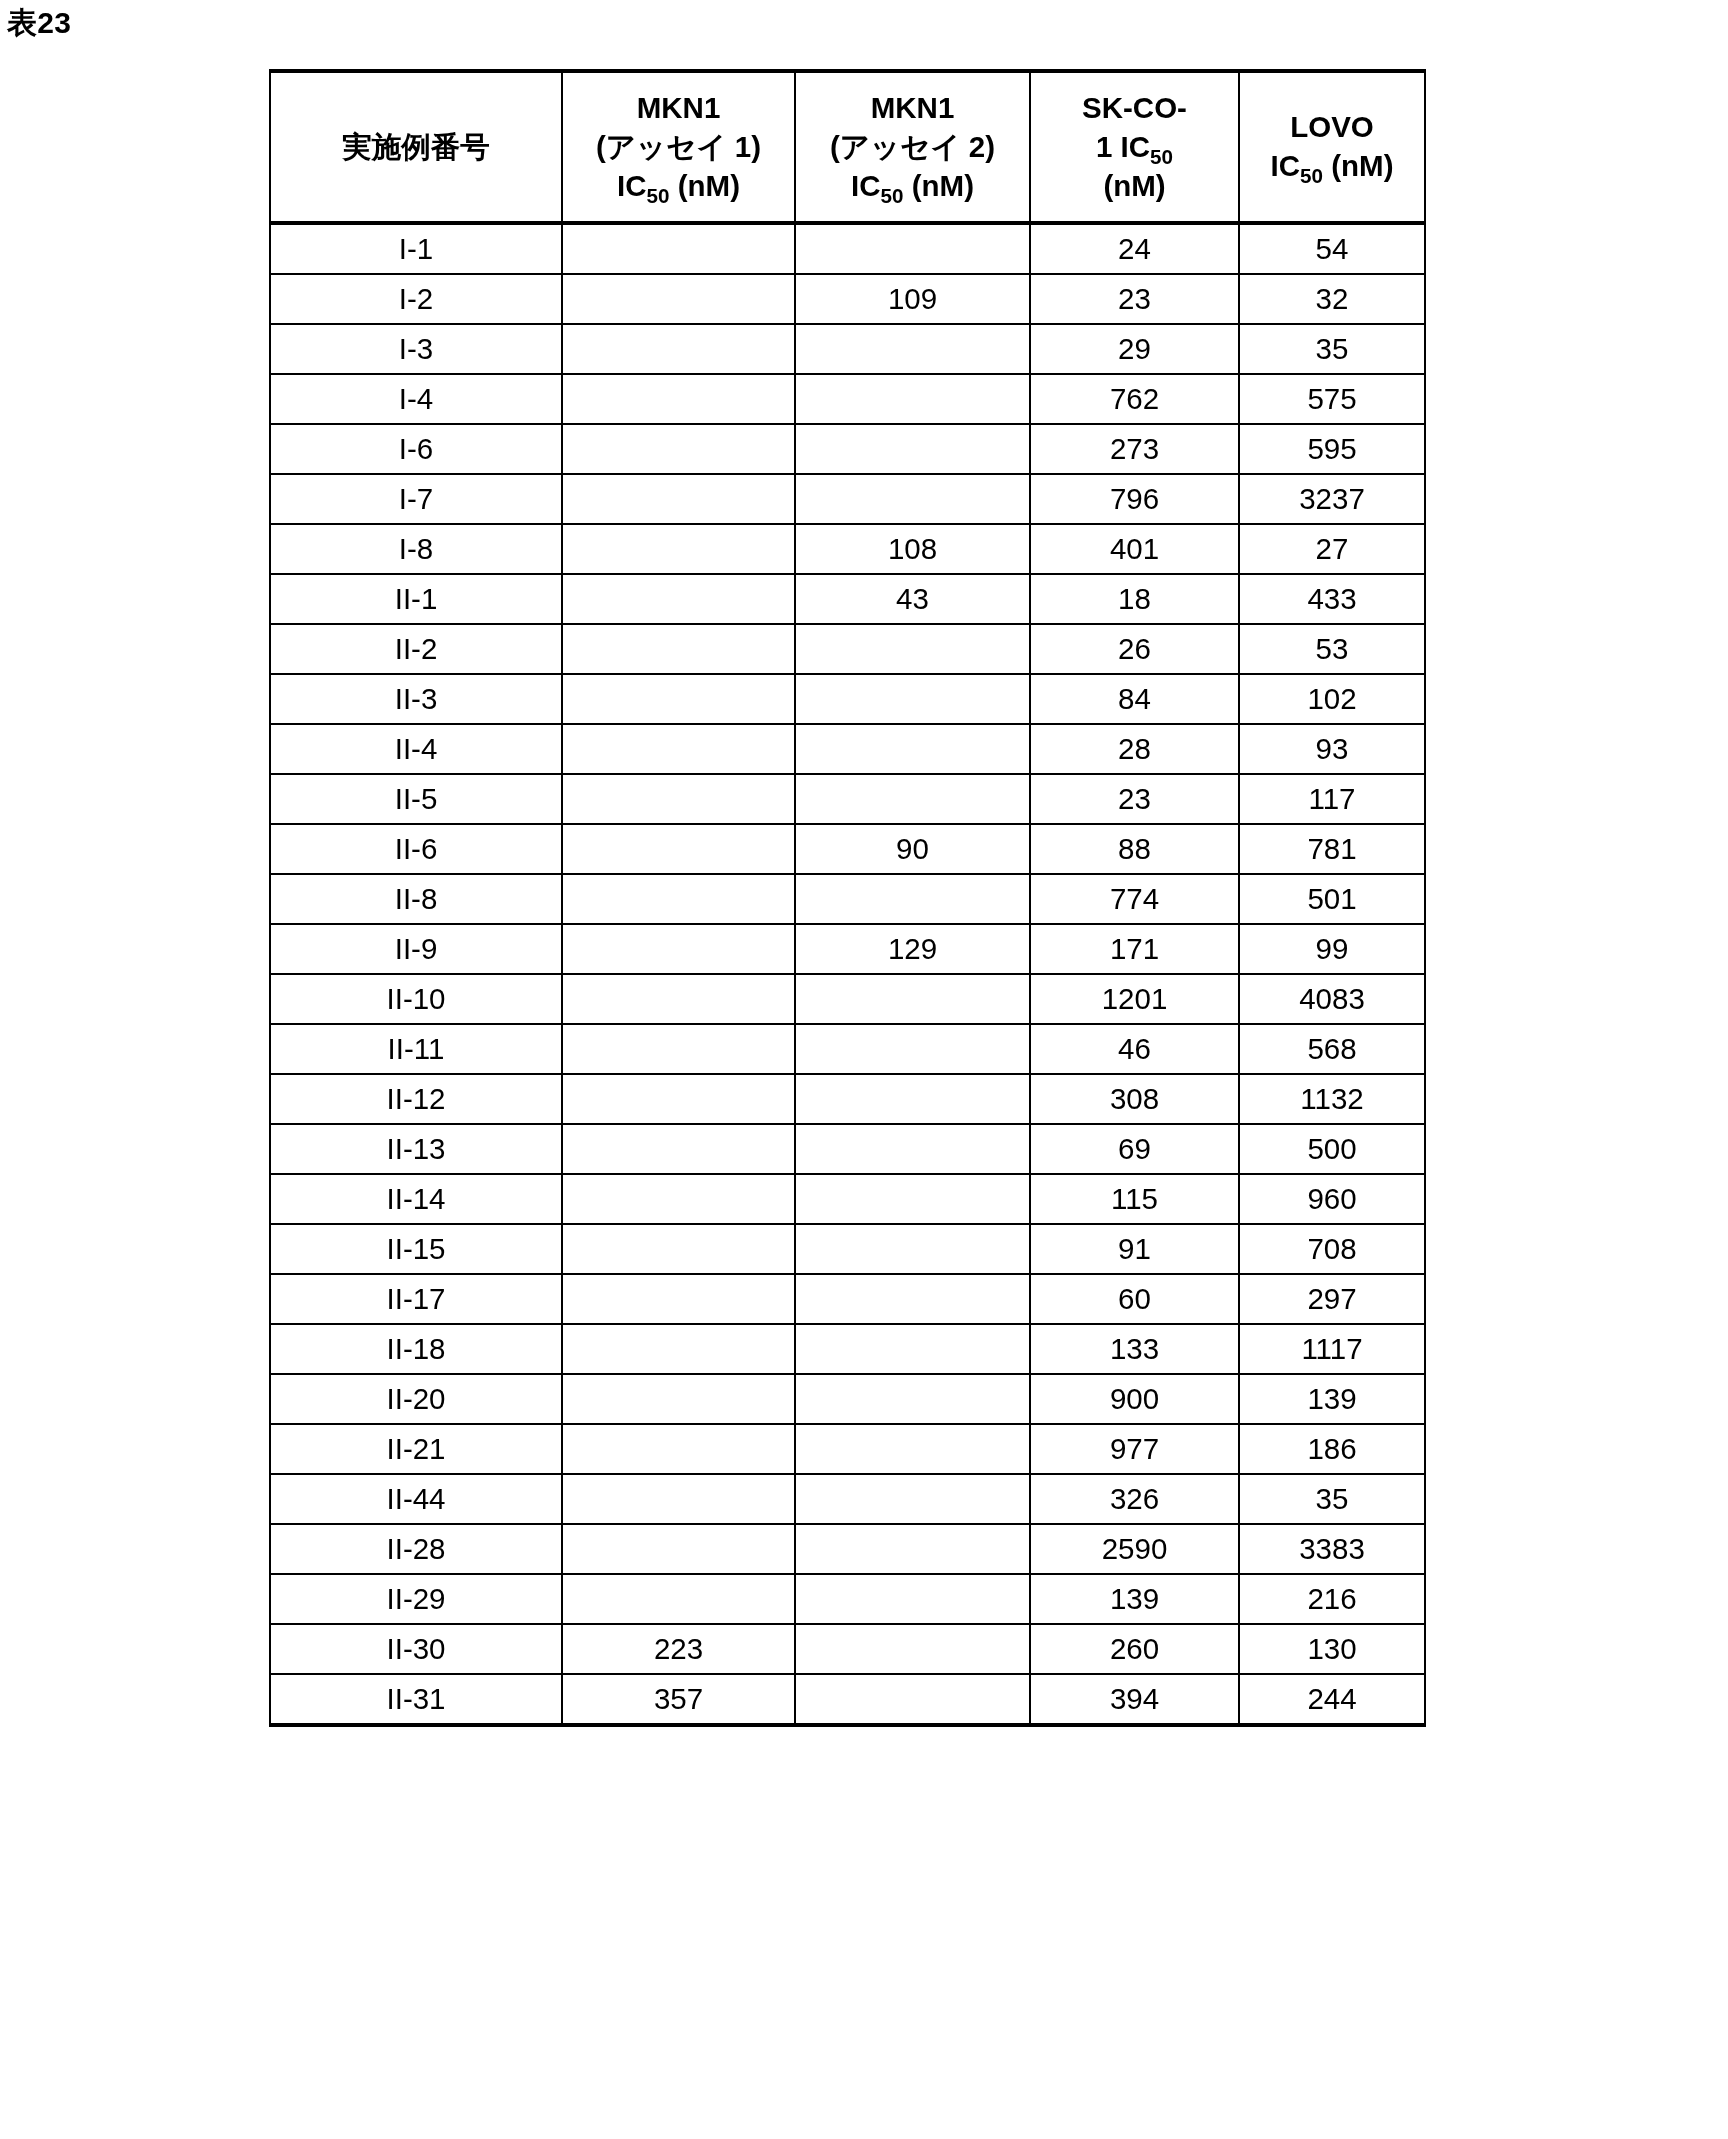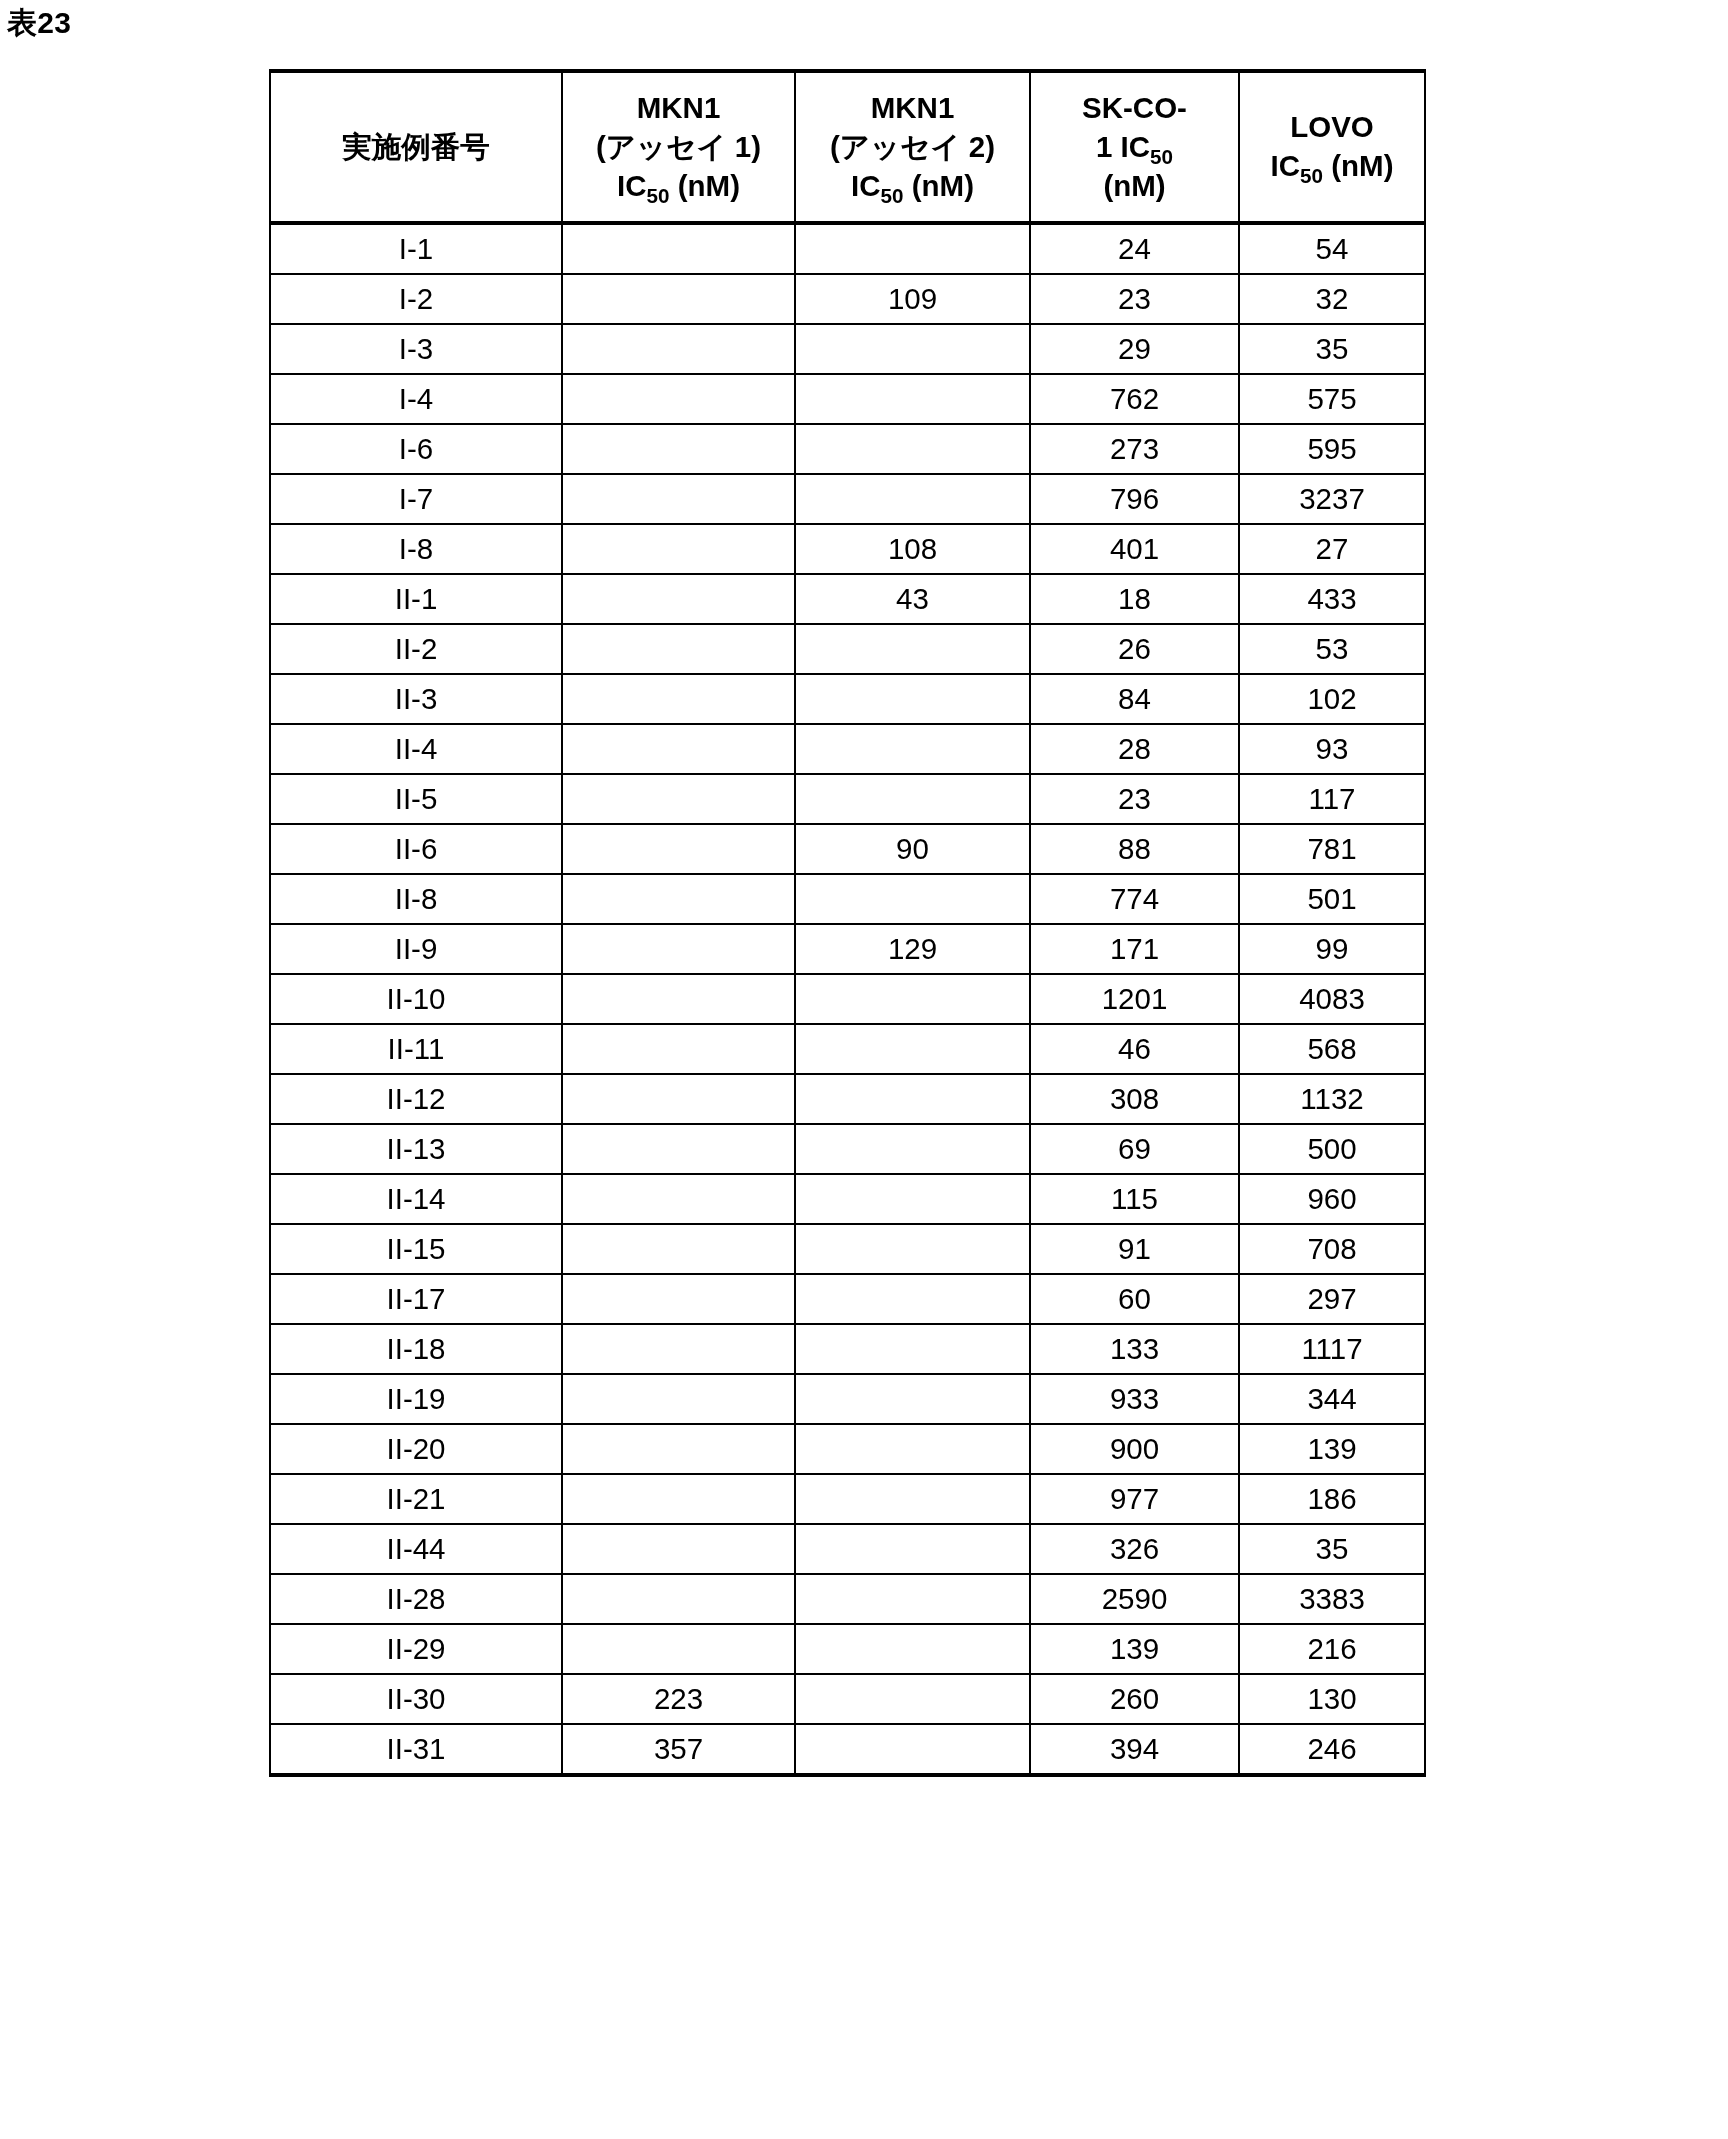--- a/index.html
+++ b/index.html
@@ -278,27 +278,20 @@
             <td>297</td>
           </tr>
           <tr>
             <td>II-18</td>
             <td class="cell-empty"></td>
             <td class="cell-empty"></td>
             <td>133</td>
             <td>1117</td>
           </tr>
           <tr>
-            <td>II-19</td>
-            <td class="cell-empty"></td>
-            <td class="cell-empty"></td>
-            <td>933</td>
-            <td>344</td>
-          </tr>
-          <tr>
             <td>II-20</td>
             <td class="cell-empty"></td>
             <td class="cell-empty"></td>
             <td>900</td>
             <td>139</td>
           </tr>
           <tr>
             <td>II-21</td>
             <td class="cell-empty"></td>
             <td class="cell-empty"></td>
@@ -331,20 +324,20 @@
             <td>223</td>
             <td class="cell-empty"></td>
             <td>260</td>
             <td>130</td>
           </tr>
           <tr>
             <td>II-31</td>
             <td>357</td>
             <td class="cell-empty"></td>
             <td>394</td>
-            <td>246</td>
+            <td>244</td>
           </tr>
         </tbody>
     </table>
   </div>
 
 </div>
 
 
 </body></html>

